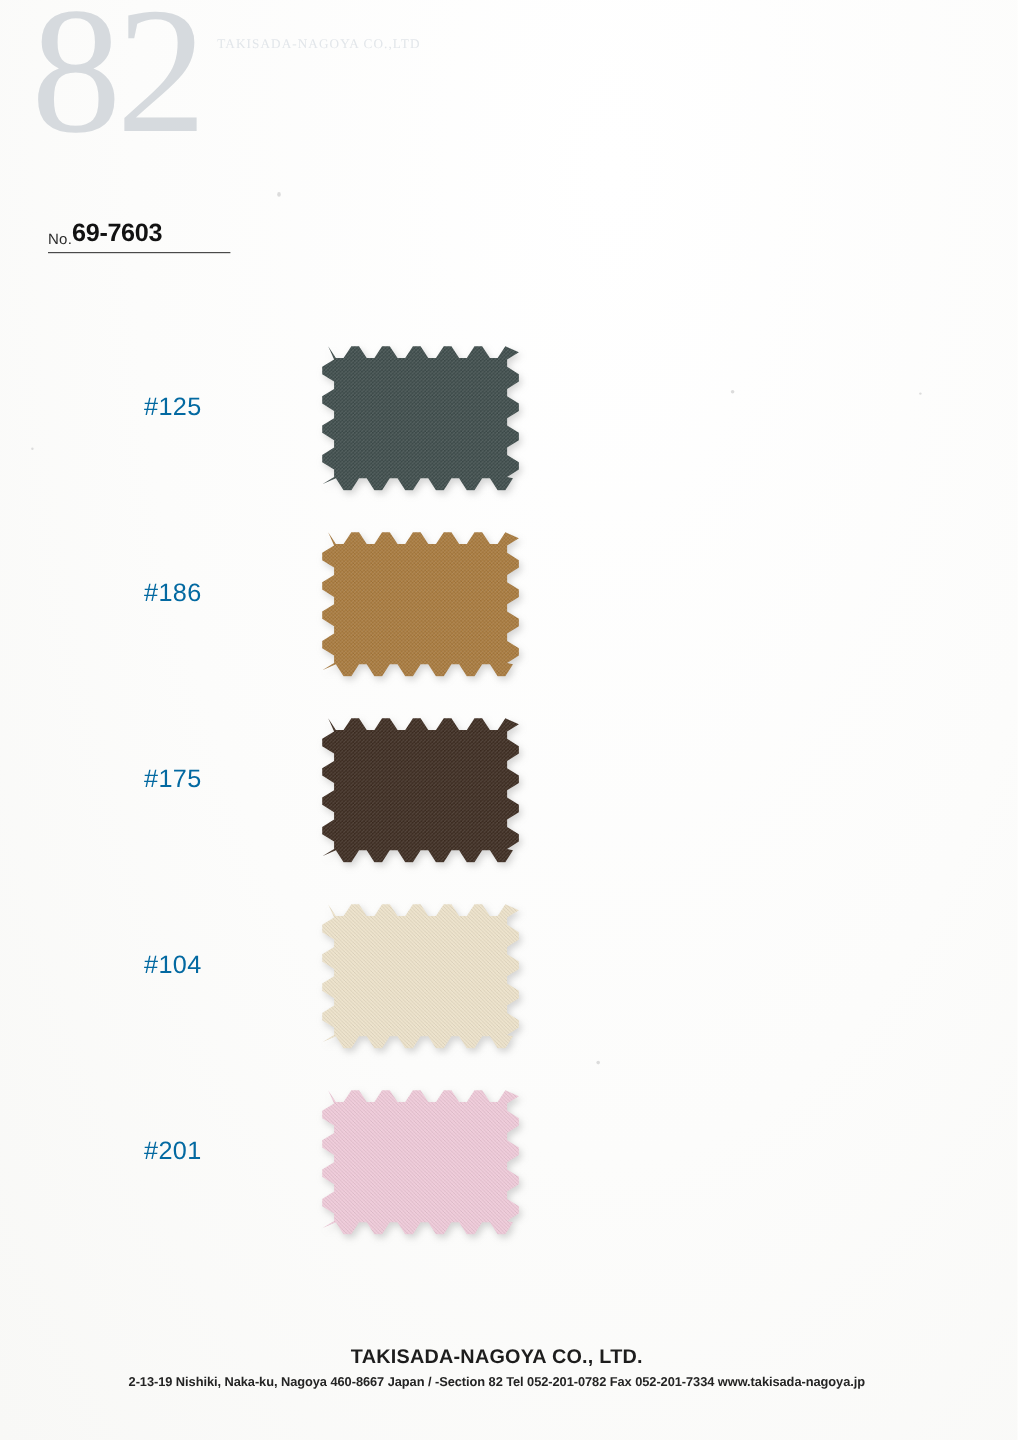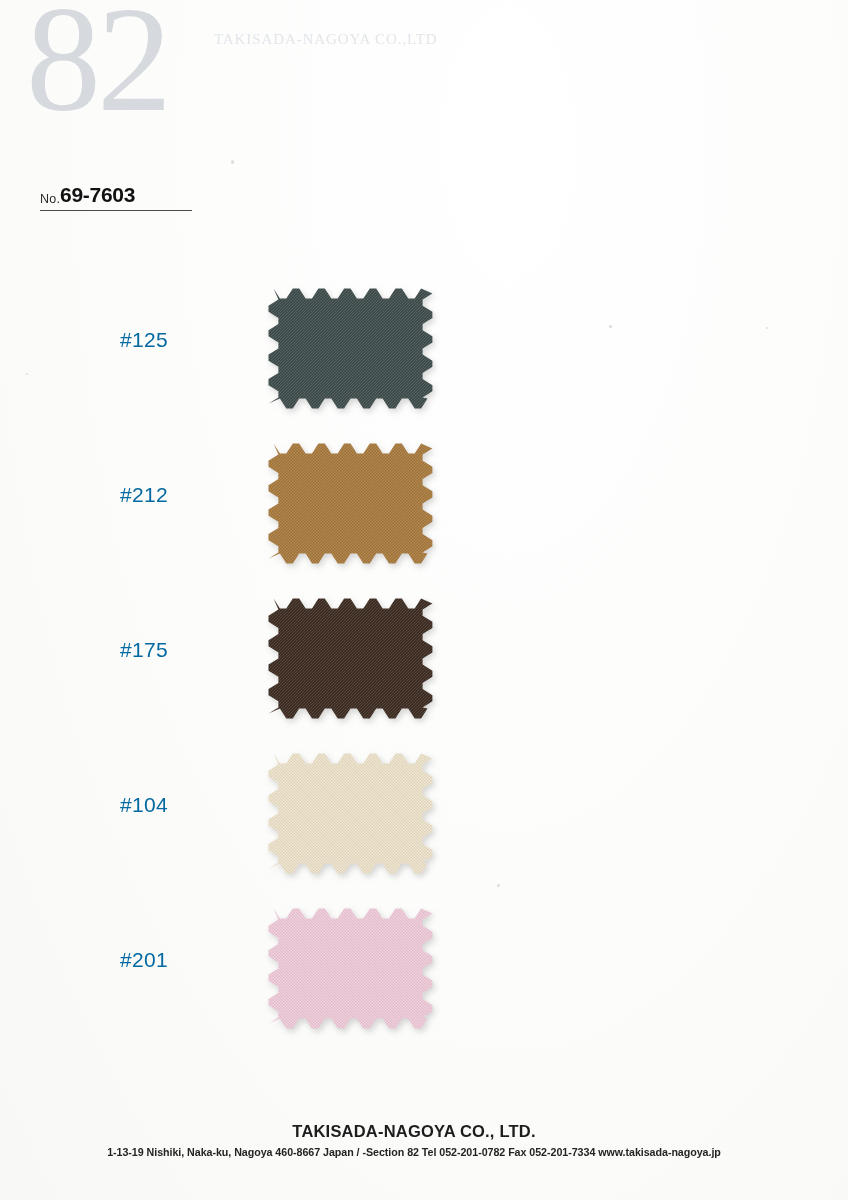--- a/index.html
+++ b/index.html
@@ -33,24 +33,24 @@
     font-family: "Liberation Serif", serif;
     font-size: 150px;
     line-height: 1;
     font-weight: 400;
     color: #d6dade;
     letter-spacing: -4px;
     user-select: none;
   }
   .watermark-company {
     position: absolute;
-    left: 214px;
+    left: 181px;
     top: 31px;
     font-family: "Liberation Serif", serif;
-    font-size: 15px;
+    font-size: 11px;
     letter-spacing: 0.9px;
     color: #e2e6ea;
     white-space: nowrap;
   }
 
   
   .no-block {
     position: absolute;
     left: 40px;
     top: 183px;
@@ -159,21 +159,21 @@
               <rect width="3" height="3" fill="#3f4d4c"></rect>
               <path d="M0,3 L3,0" stroke="rgba(255,255,255,0.13)" stroke-width="1"></path>
               <path d="M0,0 L3,3" stroke="rgba(0,0,0,0.10)" stroke-width="0.7"></path>
             </pattern>
           </defs>
           <path d="M5.5,0.5L11.9,10.4L18.3,10.4L24.8,0.5L31.2,0.5L37.6,10.4L44.0,10.4L50.4,0.5L56.8,0.5L63.3,10.4L69.7,10.4L76.1,0.5L82.5,0.5L88.9,10.4L95.3,10.4L101.8,0.5L108.2,0.5L114.6,10.4L121.0,10.4L127.4,0.5L133.8,0.5L140.3,10.4L146.7,10.4L153.1,0.5L164.4,5.5L154.6,11.6L154.6,17.7L164.4,23.8L164.4,29.9L154.6,36.1L154.6,42.2L164.4,48.3L164.4,54.4L154.6,60.5L154.6,66.6L164.4,72.7L164.4,78.8L154.6,84.9L154.6,91.1L164.4,97.2L164.4,103.3L154.6,109.4L159.5,110.5L153.1,120.5L146.7,120.5L140.3,110.5L133.8,110.5L127.4,120.5L121.0,120.5L114.6,110.5L108.2,110.5L101.8,120.5L95.3,120.5L88.9,110.5L82.5,110.5L76.1,120.5L69.7,120.5L63.3,110.5L56.8,110.5L50.4,120.5L44.0,120.5L37.6,110.5L31.2,110.5L24.8,120.5L18.3,120.5L11.9,110.5L0.5,115.5L10.4,109.4L10.4,103.3L0.5,97.2L0.5,91.1L10.4,84.9L10.4,78.8L0.5,72.7L0.5,66.6L10.4,60.5L10.4,54.4L0.5,48.3L0.5,42.2L10.4,36.1L10.4,29.9L0.5,23.8L0.5,17.7L10.4,11.6Z" fill="url(#weave0)"></path>
         </svg>
       </div>
     </div>
     <div class="swatch-row">
-      <div class="swatch-label">#212</div>
+      <div class="swatch-label">#186</div>
       <div class="swatch-wrap">
         <svg class="swatch-svg" width="165" height="121">
           <defs>
             <pattern id="weave1" width="3" height="3" patternUnits="userSpaceOnUse">
               <rect width="3" height="3" fill="#a87a3e"></rect>
               <path d="M0,3 L3,0" stroke="rgba(255,255,255,0.13)" stroke-width="1"></path>
               <path d="M0,0 L3,3" stroke="rgba(0,0,0,0.10)" stroke-width="0.7"></path>
             </pattern>
           </defs>
           <path d="M5.5,0.5L11.9,10.4L18.3,10.4L24.8,0.5L31.2,0.5L37.6,10.4L44.0,10.4L50.4,0.5L56.8,0.5L63.3,10.4L69.7,10.4L76.1,0.5L82.5,0.5L88.9,10.4L95.3,10.4L101.8,0.5L108.2,0.5L114.6,10.4L121.0,10.4L127.4,0.5L133.8,0.5L140.3,10.4L146.7,10.4L153.1,0.5L164.4,5.5L154.6,11.6L154.6,17.7L164.4,23.8L164.4,29.9L154.6,36.1L154.6,42.2L164.4,48.3L164.4,54.4L154.6,60.5L154.6,66.6L164.4,72.7L164.4,78.8L154.6,84.9L154.6,91.1L164.4,97.2L164.4,103.3L154.6,109.4L159.5,110.5L153.1,120.5L146.7,120.5L140.3,110.5L133.8,110.5L127.4,120.5L121.0,120.5L114.6,110.5L108.2,110.5L101.8,120.5L95.3,120.5L88.9,110.5L82.5,110.5L76.1,120.5L69.7,120.5L63.3,110.5L56.8,110.5L50.4,120.5L44.0,120.5L37.6,110.5L31.2,110.5L24.8,120.5L18.3,120.5L11.9,110.5L0.5,115.5L10.4,109.4L10.4,103.3L0.5,97.2L0.5,91.1L10.4,84.9L10.4,78.8L0.5,72.7L0.5,66.6L10.4,60.5L10.4,54.4L0.5,48.3L0.5,42.2L10.4,36.1L10.4,29.9L0.5,23.8L0.5,17.7L10.4,11.6Z" fill="url(#weave1)"></path>
@@ -222,14 +222,14 @@
             </pattern>
           </defs>
           <path d="M5.5,0.5L11.9,10.4L18.3,10.4L24.8,0.5L31.2,0.5L37.6,10.4L44.0,10.4L50.4,0.5L56.8,0.5L63.3,10.4L69.7,10.4L76.1,0.5L82.5,0.5L88.9,10.4L95.3,10.4L101.8,0.5L108.2,0.5L114.6,10.4L121.0,10.4L127.4,0.5L133.8,0.5L140.3,10.4L146.7,10.4L153.1,0.5L164.4,5.5L154.6,11.6L154.6,17.7L164.4,23.8L164.4,29.9L154.6,36.1L154.6,42.2L164.4,48.3L164.4,54.4L154.6,60.5L154.6,66.6L164.4,72.7L164.4,78.8L154.6,84.9L154.6,91.1L164.4,97.2L164.4,103.3L154.6,109.4L159.5,110.5L153.1,120.5L146.7,120.5L140.3,110.5L133.8,110.5L127.4,120.5L121.0,120.5L114.6,110.5L108.2,110.5L101.8,120.5L95.3,120.5L88.9,110.5L82.5,110.5L76.1,120.5L69.7,120.5L63.3,110.5L56.8,110.5L50.4,120.5L44.0,120.5L37.6,110.5L31.2,110.5L24.8,120.5L18.3,120.5L11.9,110.5L0.5,115.5L10.4,109.4L10.4,103.3L0.5,97.2L0.5,91.1L10.4,84.9L10.4,78.8L0.5,72.7L0.5,66.6L10.4,60.5L10.4,54.4L0.5,48.3L0.5,42.2L10.4,36.1L10.4,29.9L0.5,23.8L0.5,17.7L10.4,11.6Z" fill="url(#weave4)"></path>
         </svg>
       </div>
     </div>
   </div>
 
 <div class="footer">
   <div class="footer-company">TAKISADA-NAGOYA CO., LTD.</div>
-  <div class="footer-address">1-13-19 Nishiki, Naka-ku, Nagoya 460-8667 Japan / -Section 82 Tel 052-201-0782 Fax 052-201-7334  www.takisada-nagoya.jp</div>
+  <div class="footer-address">2-13-19 Nishiki, Naka-ku, Nagoya 460-8667 Japan / -Section 82 Tel 052-201-0782 Fax 052-201-7334  www.takisada-nagoya.jp</div>
 </div>
 
 </body></html>

